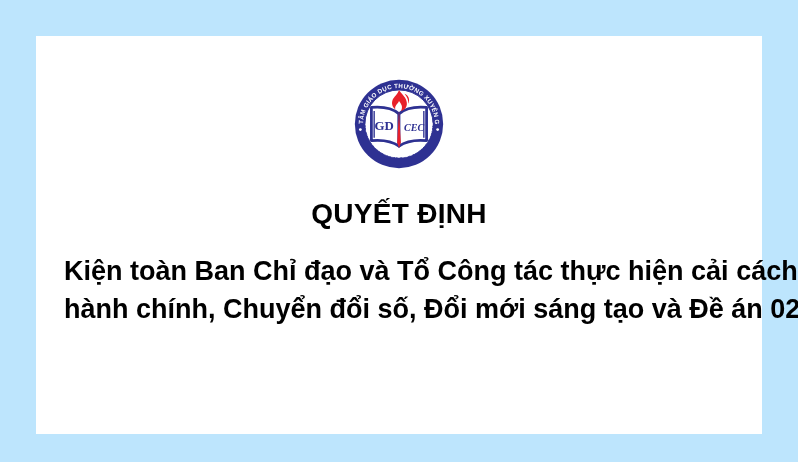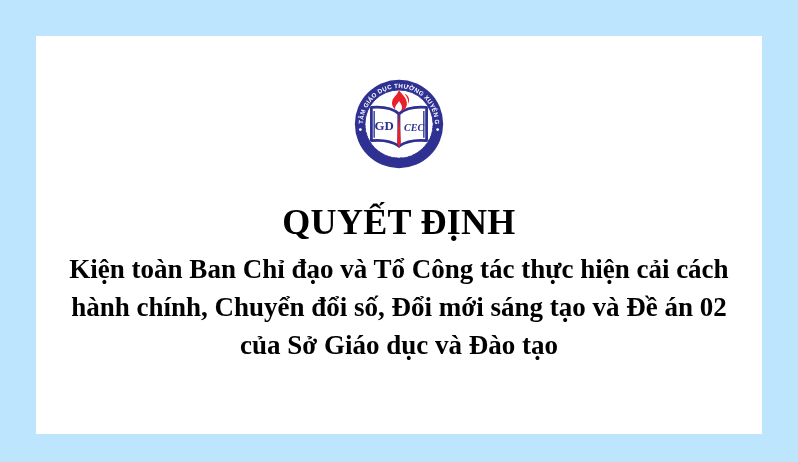--- a/index.html
+++ b/index.html
@@ -54,36 +54,36 @@
   .doc-text {
     position: absolute;
     left: 0;
     right: 0;
     top: 158px;
     text-align: center;
     padding: 0 8px;
     box-sizing: border-box;
   }
   .doc-title {
-    font-family: Liberation Serif, serif;
+    font-family: Liberation Sans, sans-serif;
     font-weight: bold;
-    font-size: 36px;
+    font-size: 28px;
     line-height: 40px;
     color: #000000;
     letter-spacing: 0.3px;
-    margin: 8px;
+    margin: 0;
     white-space: nowrap;
   }
   .doc-subtitle {
-    font-family: Liberation Serif, serif;
+    font-family: Liberation Sans, sans-serif;
     font-weight: bold;
     font-size: 27px;
     line-height: 38px;
     color: #000000;
-    margin: 0;
+    margin: 18px;
     padding: 0 2px;
   }
   .doc-subtitle .sub-line {
     display: block;
     white-space: nowrap;
   }
 </style>
 </head>
 <body>
 
@@ -132,18 +132,17 @@
                  C 86,64 83,56 86,48 C 89,40 97,36 100,26 Z" fill="#e8202a"></path>
         <path d="M 112,34 C 118,42 121,48 120,56 C 124,48 122,38 112,34 Z" fill="#e8202a"></path>
       </svg>
     </div>
 
     <div class="doc-text">
       <div class="doc-title">QUYẾT ĐỊNH</div>
       <div class="doc-subtitle">
         <span class="sub-line">Kiện toàn Ban Chỉ đạo và Tổ Công tác thực hiện cải cách</span>
         <span class="sub-line">hành chính, Chuyển đổi số, Đổi mới sáng tạo và Đề án 02</span>
-        <span class="sub-line">của Sở Giáo dục và Đào tạo</span>
       </div>
     </div>
 
   </div>
 </div>
 
 </body></html>

